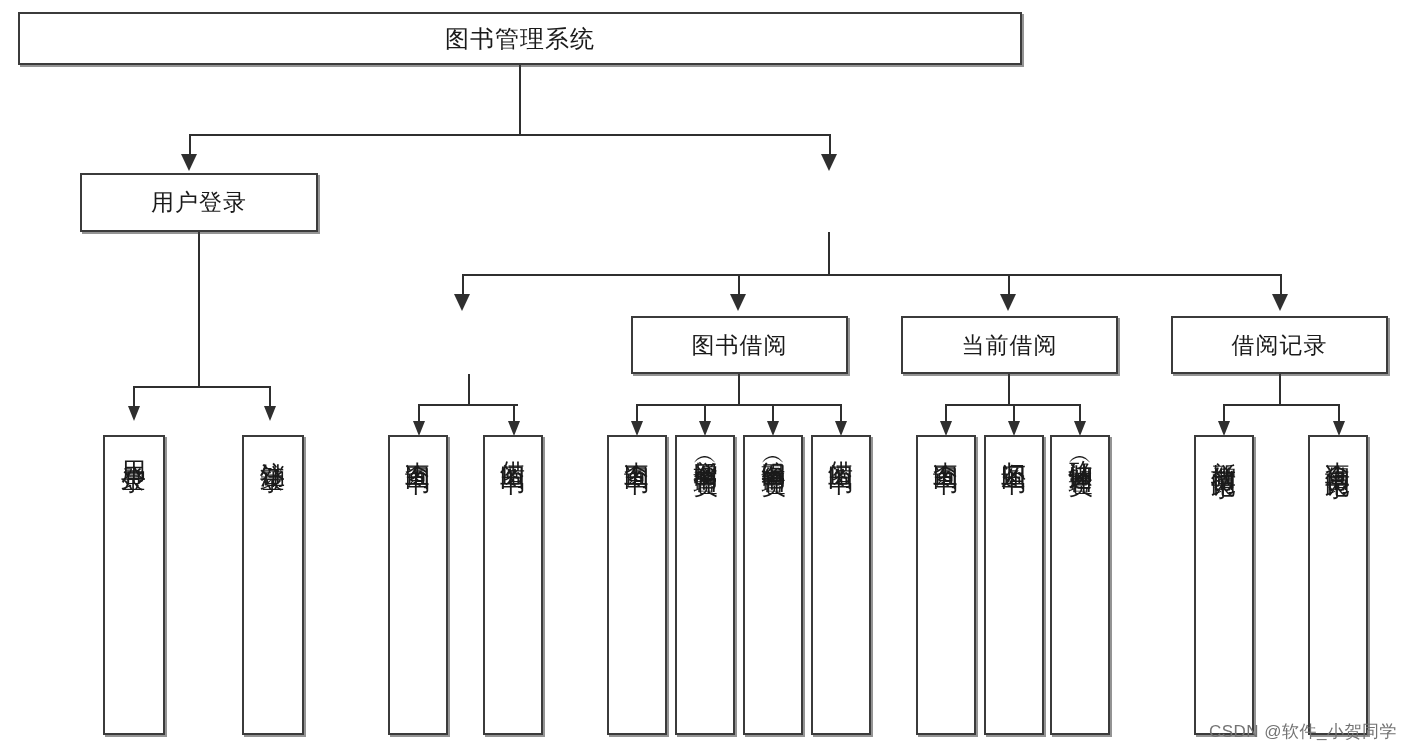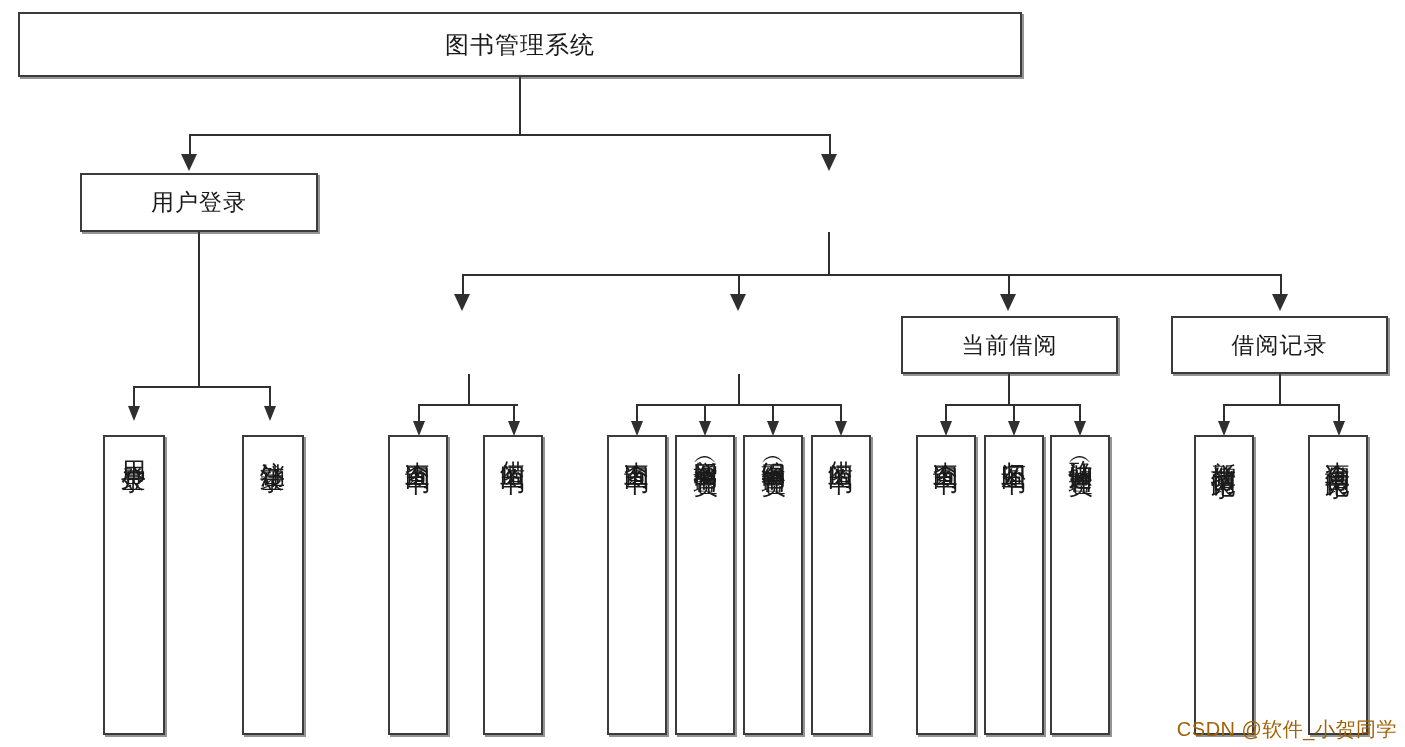--- a/index.html
+++ b/index.html
@@ -63,22 +63,22 @@
     z-index:2;
   }
   .arrow.slim{
     border-left-width:6px;border-right-width:6px;border-top-width:15px;
   }
 
   
   #watermark{
     position:absolute;
     right:8px;bottom:4px;
-    font-size:20px;
-    color:#a16207;
+    font-size:17px;
+    color:#737373;
     letter-spacing:.5px;
     z-index:9;
     white-space:nowrap;
     font-family:"Liberation Sans","DejaVu Sans",sans-serif;
   }
 </style>
 </head>
 <body>
 
 <div id="diagram">
@@ -135,28 +135,31 @@
   <div class="vline" style="left:1079px;top:404px;height:20px;"></div>
   <div class="arrow slim" style="left:1074px;top:421px;"></div>
 
   <div class="vline" style="left:1279px;top:374px;height:32px;"></div>
   <div class="hline" style="left:1223px;top:404px;width:117px;"></div>
   <div class="vline" style="left:1223px;top:404px;height:20px;"></div>
   <div class="arrow slim" style="left:1218px;top:421px;"></div>
   <div class="vline" style="left:1338px;top:404px;height:20px;"></div>
   <div class="arrow slim" style="left:1333px;top:421px;"></div>
 
-  <div class="node root h" style="left:18px;top:12px;width:1004px;height:65px;">
+  <div class="node root h" style="left:18px;top:12px;width:1004px;height:53px;">
     <span class="label">图书管理系统</span>
   </div>
 
   <div class="node h" style="left:80px;top:173px;width:238px;height:59px;">
     <span class="label">用户登录</span>
   </div>
 
+  <div class="node h" style="left:631px;top:316px;width:217px;height:58px;">
+    <span class="label">图书借阅</span>
+  </div>
   <div class="node h" style="left:901px;top:316px;width:217px;height:58px;">
     <span class="label">当前借阅</span>
   </div>
   <div class="node h" style="left:1171px;top:316px;width:217px;height:58px;">
     <span class="label">借阅记录</span>
   </div>
 
   <div class="node v" style="left:103px;top:435px;width:62px;height:300px;">
     <span class="label">用户登录</span>
   </div>

